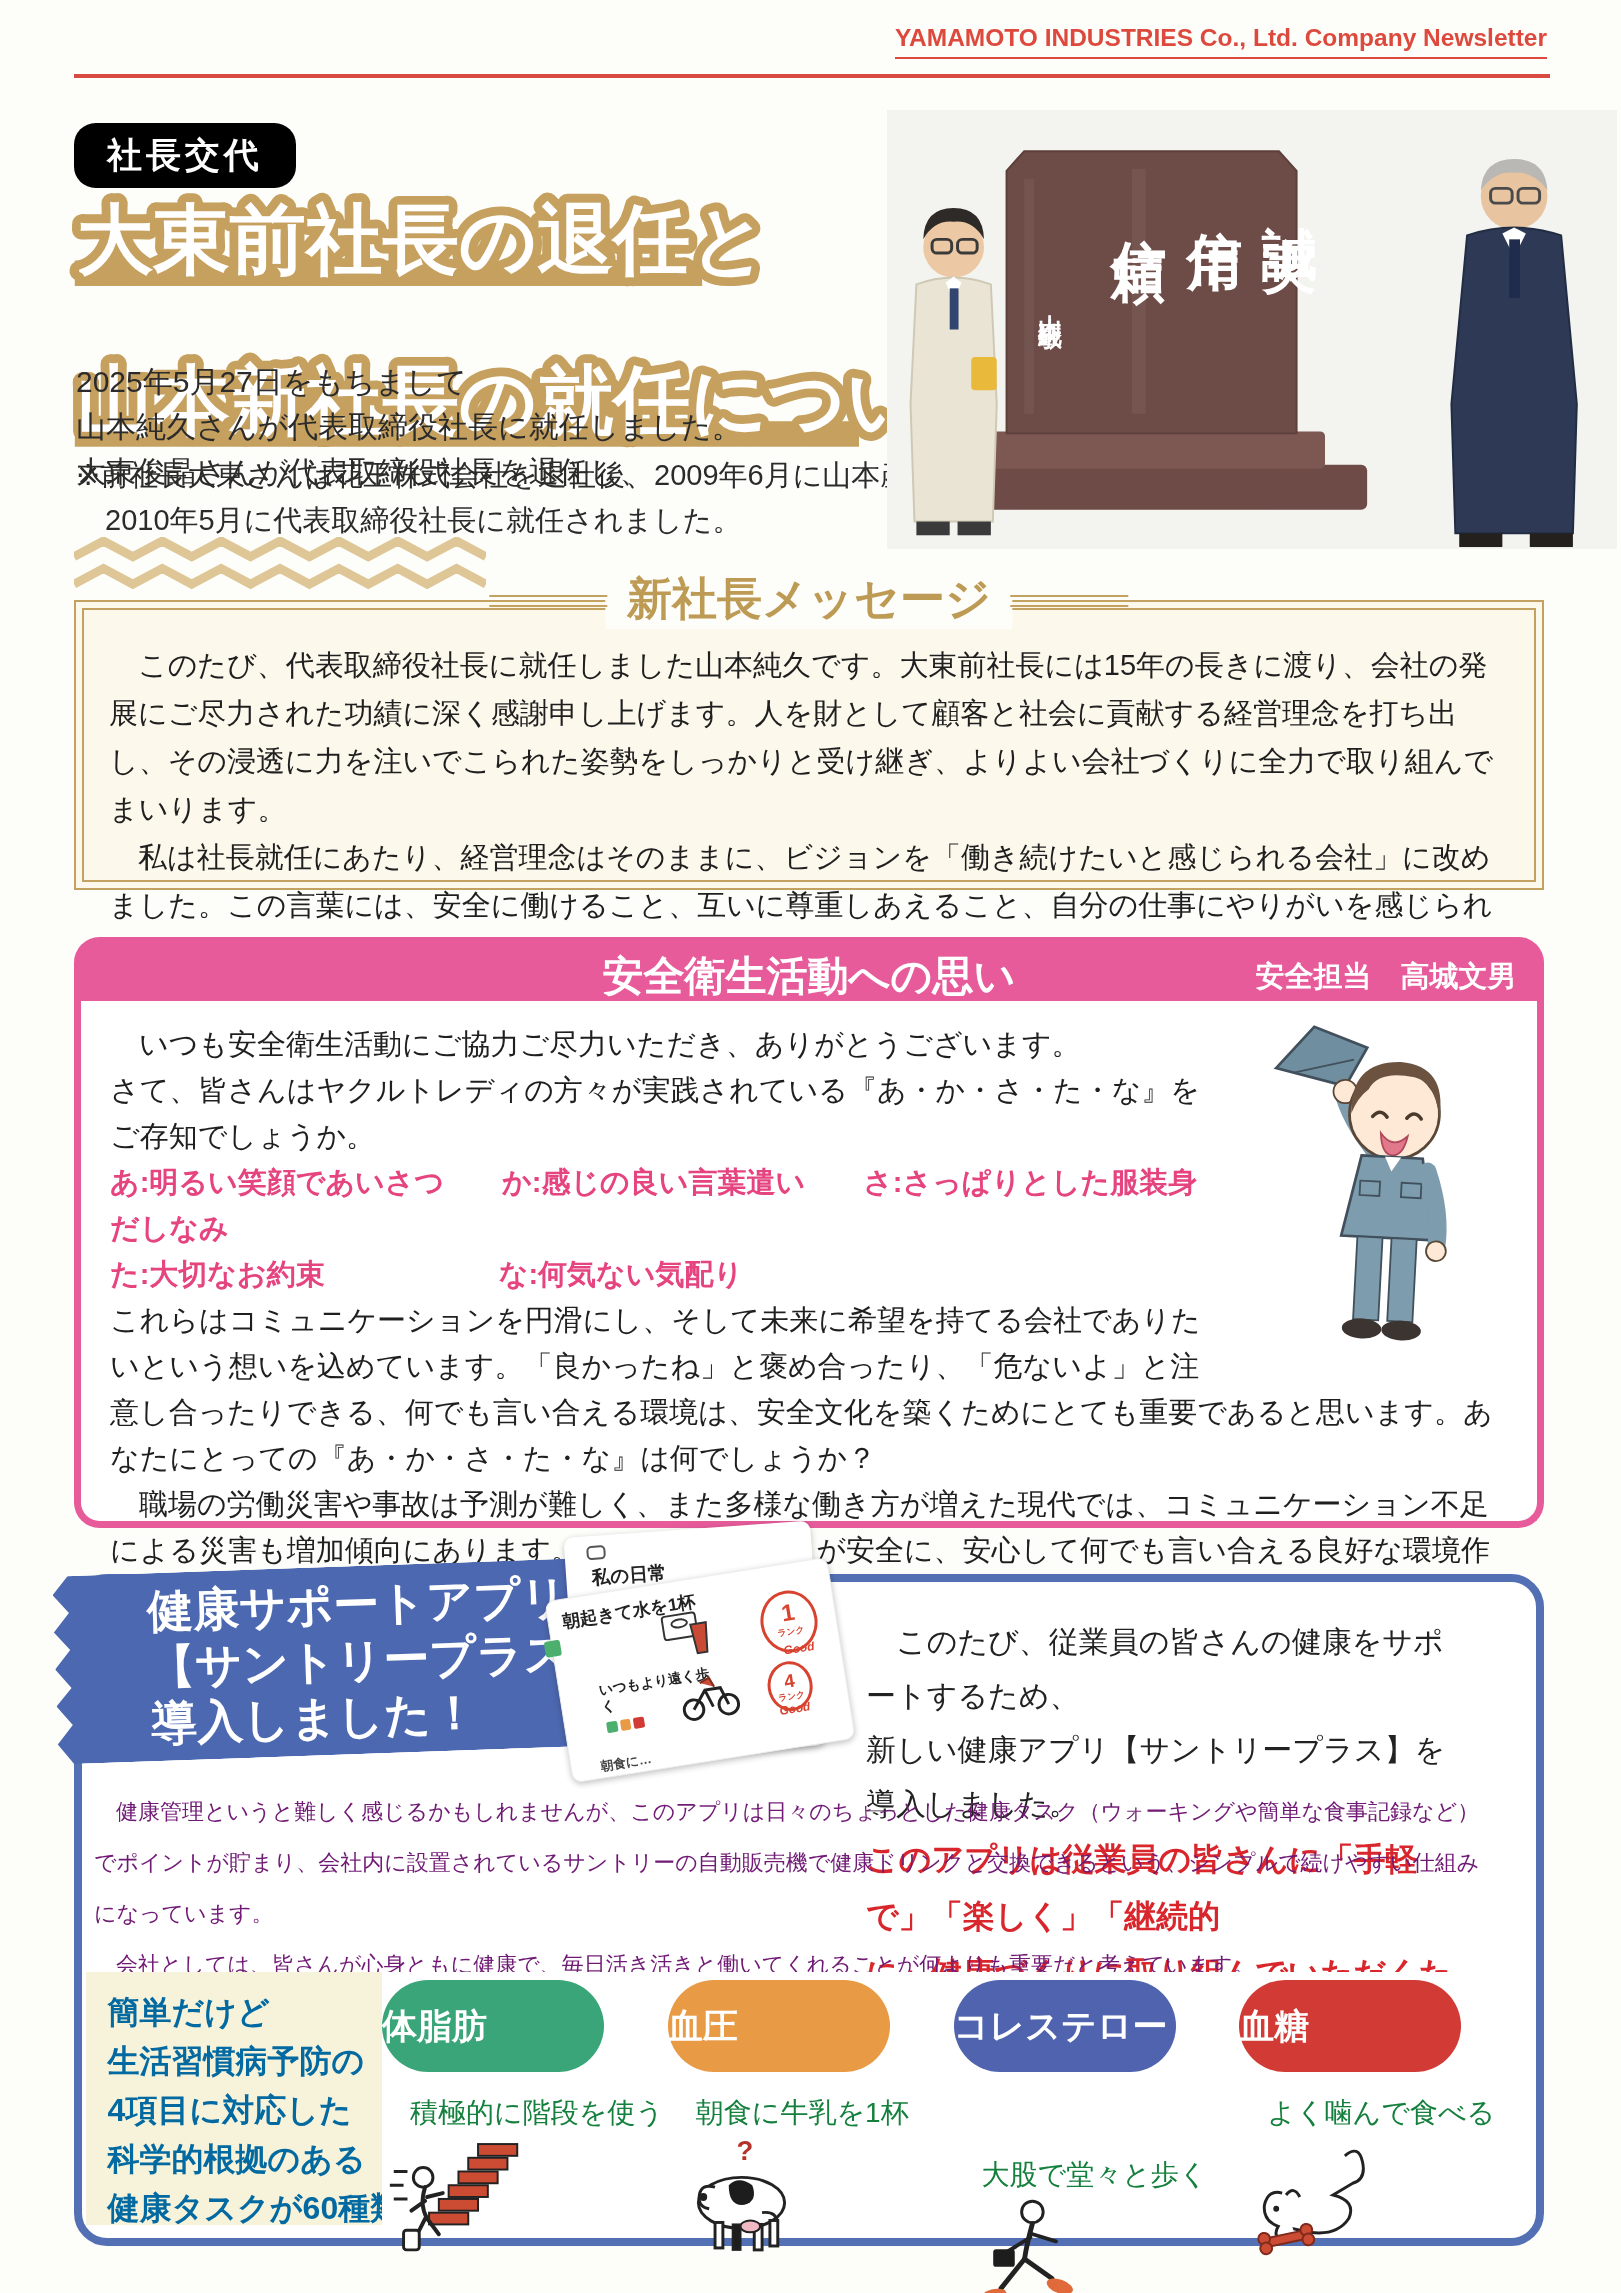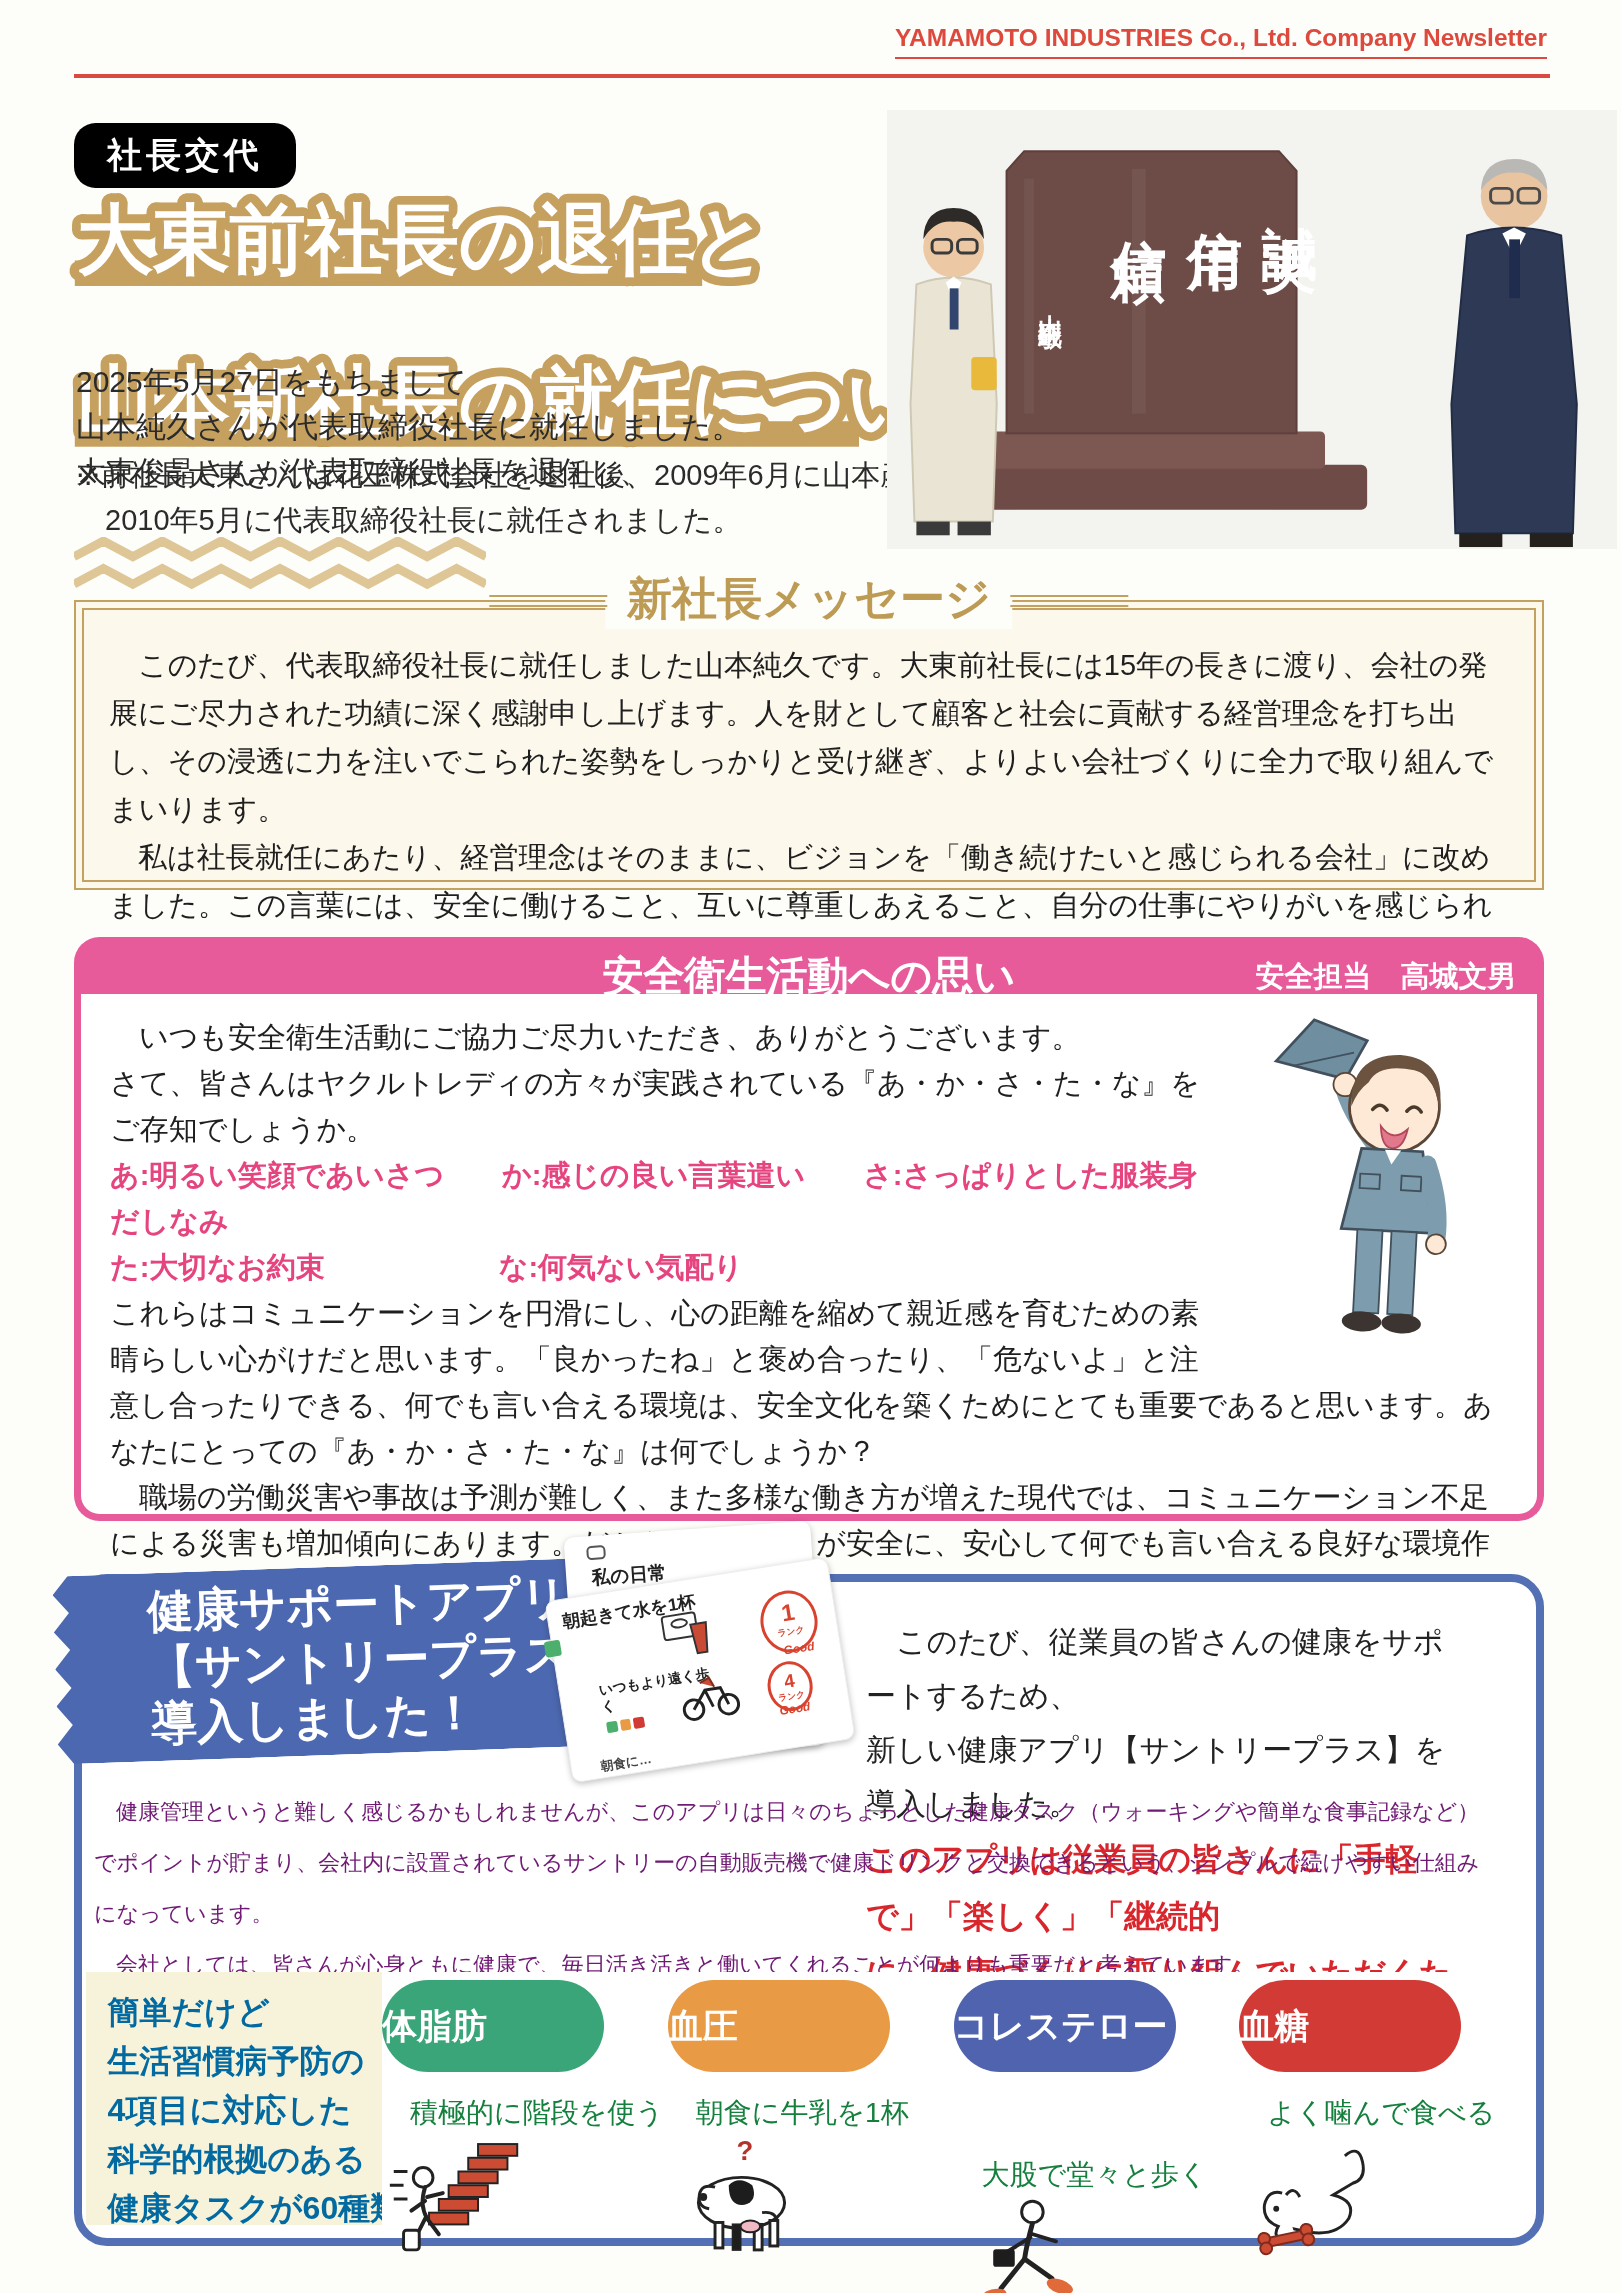--- a/index.html
+++ b/index.html
@@ -31,21 +31,21 @@
   .msgbox-title{position:absolute;top:-33px;left:50%;transform:translateX(-50%);
                 background:#fdfdfa;padding:0 21.6px;font-size:45px;font-weight:bold;color:#bd9b55;white-space:nowrap;}
   .msgbox-title::before,.msgbox-title::after{content:"";position:absolute;top:25.5px;width:118px;height:8.8px;
                 border-top:2.9px solid #c2a161;border-bottom:2px solid #c2a161;}
   .msgbox-title::before{left:-116px;}
   .msgbox-title::after{right:-116px;}
   .msgbox-body{padding:39px 33px 0 33px;font-size:29px;line-height:48px;color:#1f1f1f;}
 
   
   .safe{top:937px;left:74px;width:1470px;height:600px;box-sizing:border-box;}
-  .safe-head{position:relative;height:57px;background:#e75b9b;border-radius:25.5px 25.5px 0 0;}
+  .safe-head{position:relative;height:64px;background:#e75b9b;border-radius:25.5px 25.5px 0 0;}
   .safe-title{position:absolute;left:0;right:0;top:11.8px;text-align:center;color:#fff;
               font-size:41px;font-weight:bold;}
   .safe-author{position:absolute;right:27.4px;top:19.6px;color:#fff;font-size:29px;font-weight:bold;}
   .safe-body{position:relative;height:527px;box-sizing:border-box;background:#fff;
              border:7.8px solid #e75b9b;border-top:none;border-radius:0 0 25.5px 25.5px;
              padding:19.6px 29px 0 29px;font-size:29px;line-height:46px;color:#1f1f1f;}
   .char-float{float:right;width:274px;height:333px;margin:0 0 5.9px 13.7px;}
   .ak1{color:#e5447f;font-weight:bold;white-space:pre-wrap;}
   .ak2{color:#2ea6bf;font-weight:bold;white-space:pre-wrap;}
 
@@ -210,21 +210,21 @@
             <rect x="156" y="240" width="28" height="92" fill="#7d9cad" stroke="#41505c" stroke-width="2"></rect>
             <ellipse cx="128" cy="342" rx="22" ry="11" fill="#3c3430"></ellipse>
             <ellipse cx="172" cy="342" rx="22" ry="11" fill="#3c3430"></ellipse>
           </g>
         </svg>
       </div>
       <div>　いつも安全衛生活動にご協力ご尽力いただき、ありがとうございます。</div>
       <div>さて、皆さんはヤクルトレディの方々が実践されている『あ・か・さ・た・な』をご存知でしょうか。</div>
       <div class="ak1">あ:明るい笑顔であいさつ　　か:感じの良い言葉遣い　　さ:さっぱりとした服装身だしなみ</div>
       <div class="ak1">た:大切なお約束　　　　　　な:何気ない気配り</div>
-      <div>これらはコミュニケーションを円滑にし、心の距離を縮めて親近感を育むための素晴らしい心がけだと思います。「良かったね」と褒め合ったり、「危ないよ」と注意し合ったりできる、何でも言い合える環境は、安全文化を築くためにとても重要であると思います。あなたにとっての『あ・か・さ・た・な』は何でしょうか？</div>
+      <div>これらはコミュニケーションを円滑にし、そして未来に希望を持てる会社でありたいという想いを込めています。「良かったね」と褒め合ったり、「危ないよ」と注意し合ったりできる、何でも言い合える環境は、安全文化を築くためにとても重要であると思います。あなたにとっての『あ・か・さ・た・な』は何でしょうか？</div>
       <div>　職場の労働災害や事故は予測が難しく、また多様な働き方が増えた現代では、コミュニケーション不足による災害も増加傾向にあります。だからこそ、誰もが安全に、安心して何でも言い合える良好な環境作りが大切です。ぜひ一度、あなたにとっての『あ・か・さ・た・な』を考え、チャレンジしてみてください。そして、この一年を楽しく笑顔で過ごせるよう、願っております。</div>
       <div>　最後に、私にとっての『あ・か・さ・た・な』をご紹介します。</div>
       <div class="ak2">あ:「ありがとう」を伝える　　か:必ず約束を守る　　　　　さ:さりげなく褒める</div>
       <div class="ak2">た:楽しく元気に声掛け　　　　な:何でも言いあえる関係作り</div>
       <div>従業員全員が安全で健康で幸せに暮らせるよう、安全衛生活動に邁進します。引き続きご協力をよろしくお願いします。</div>
     </div>
   </div>
 
   <div class="abs health-box"></div>
 

